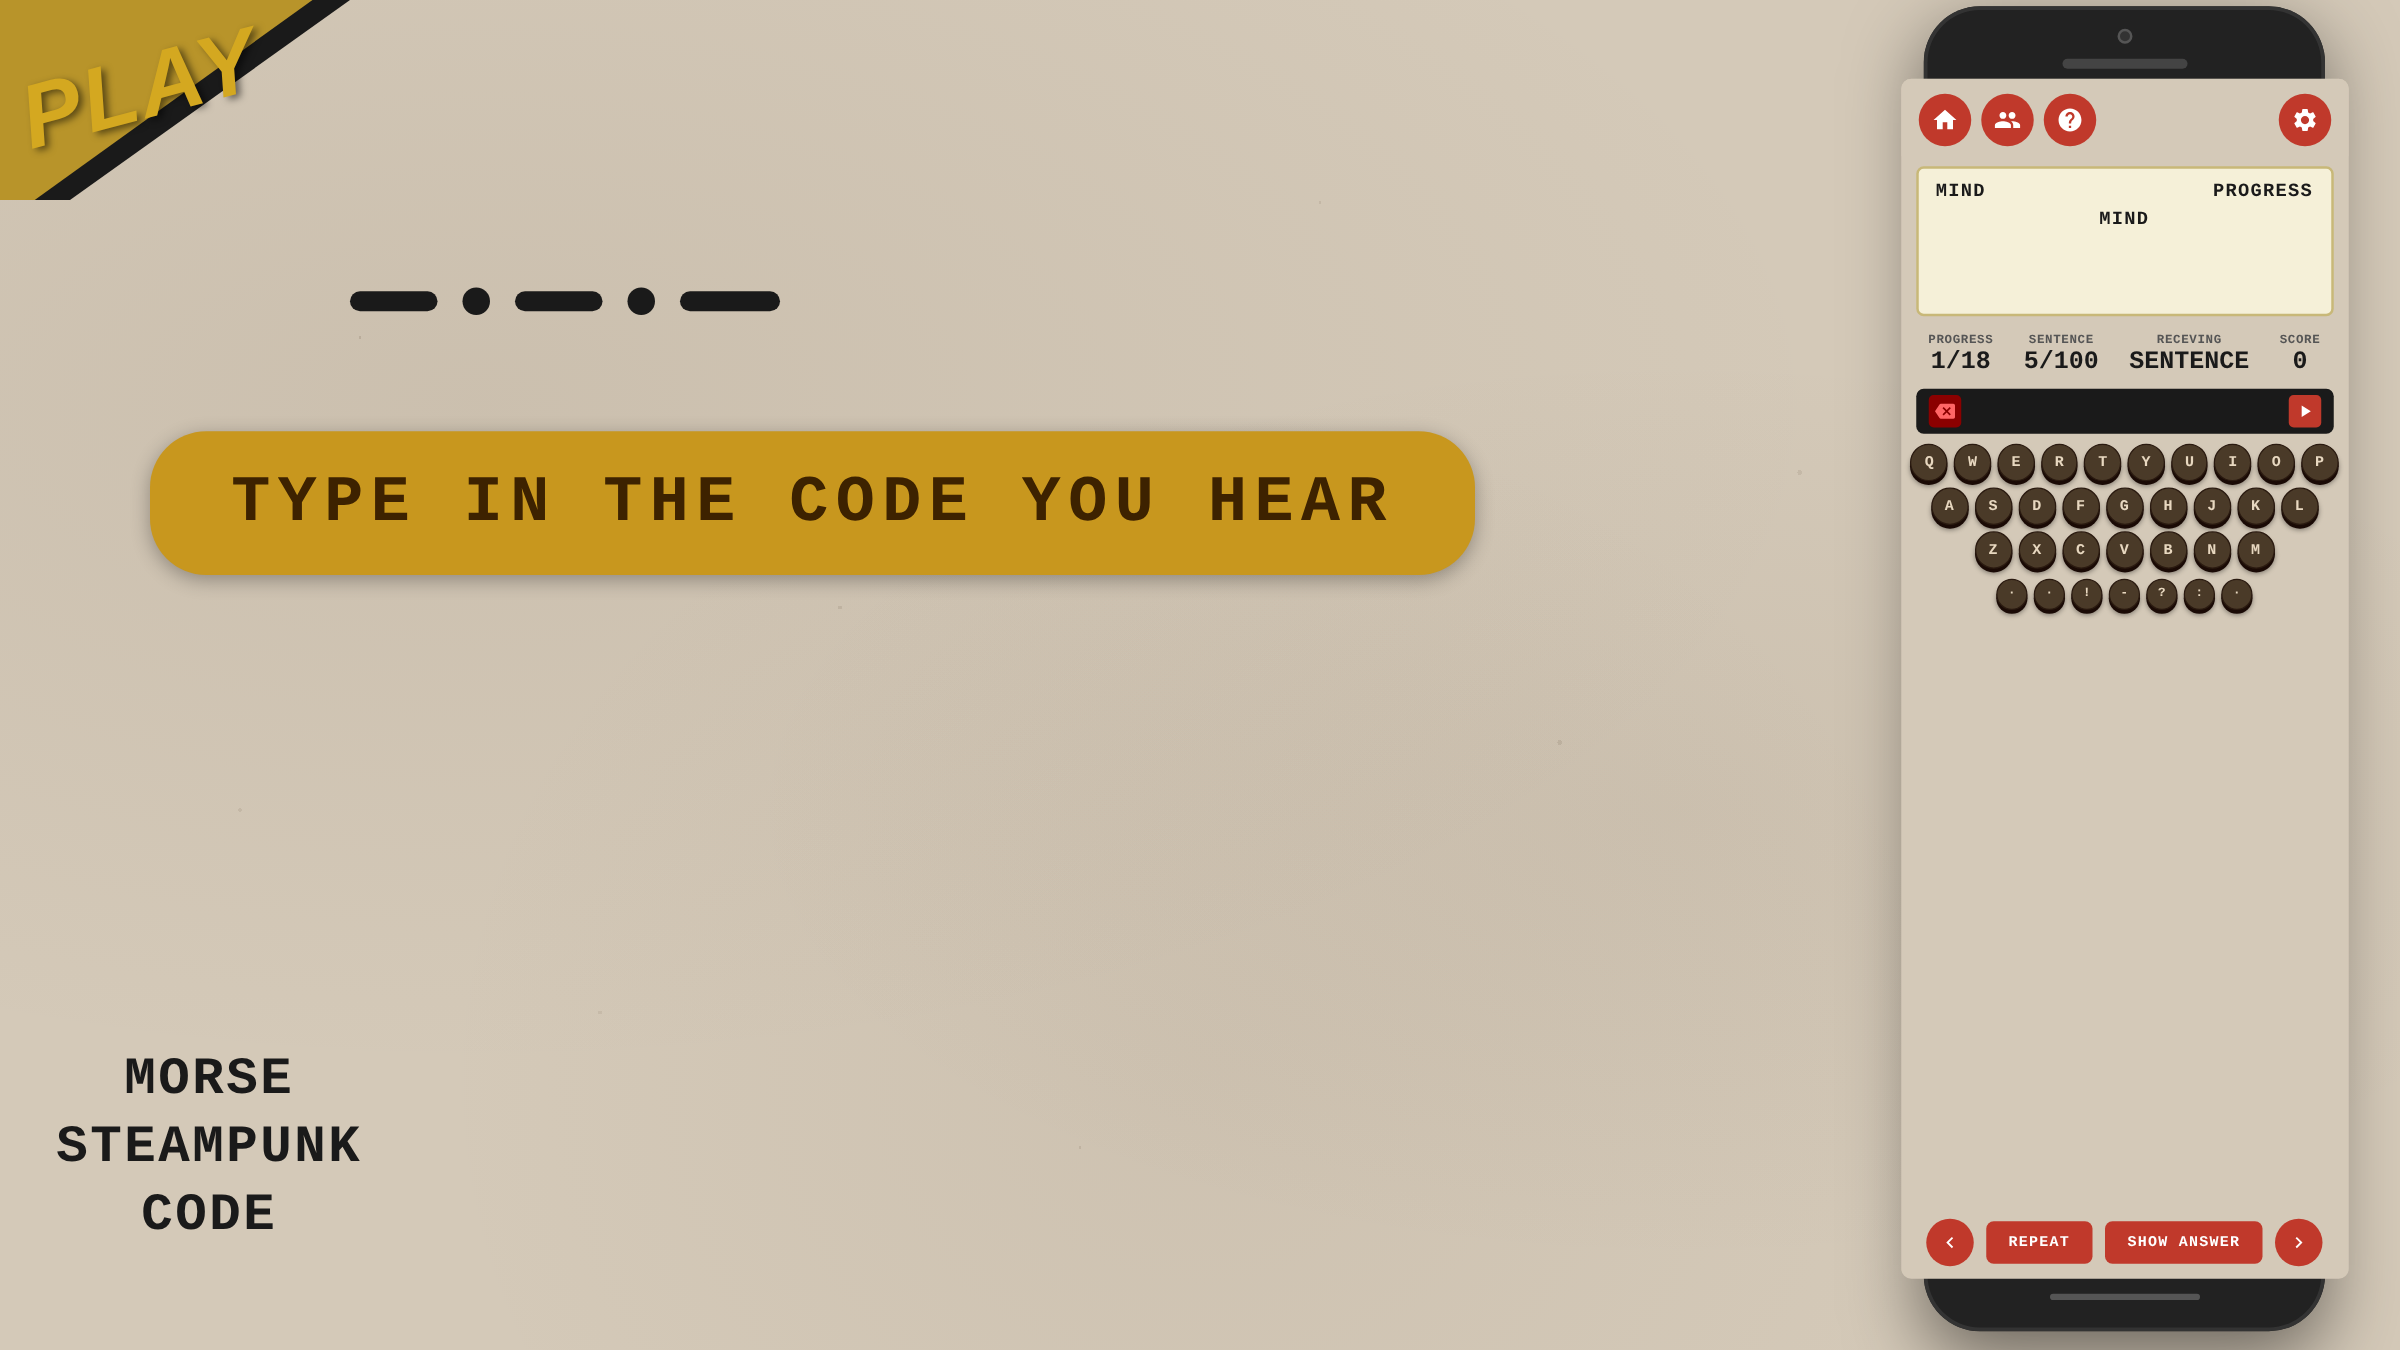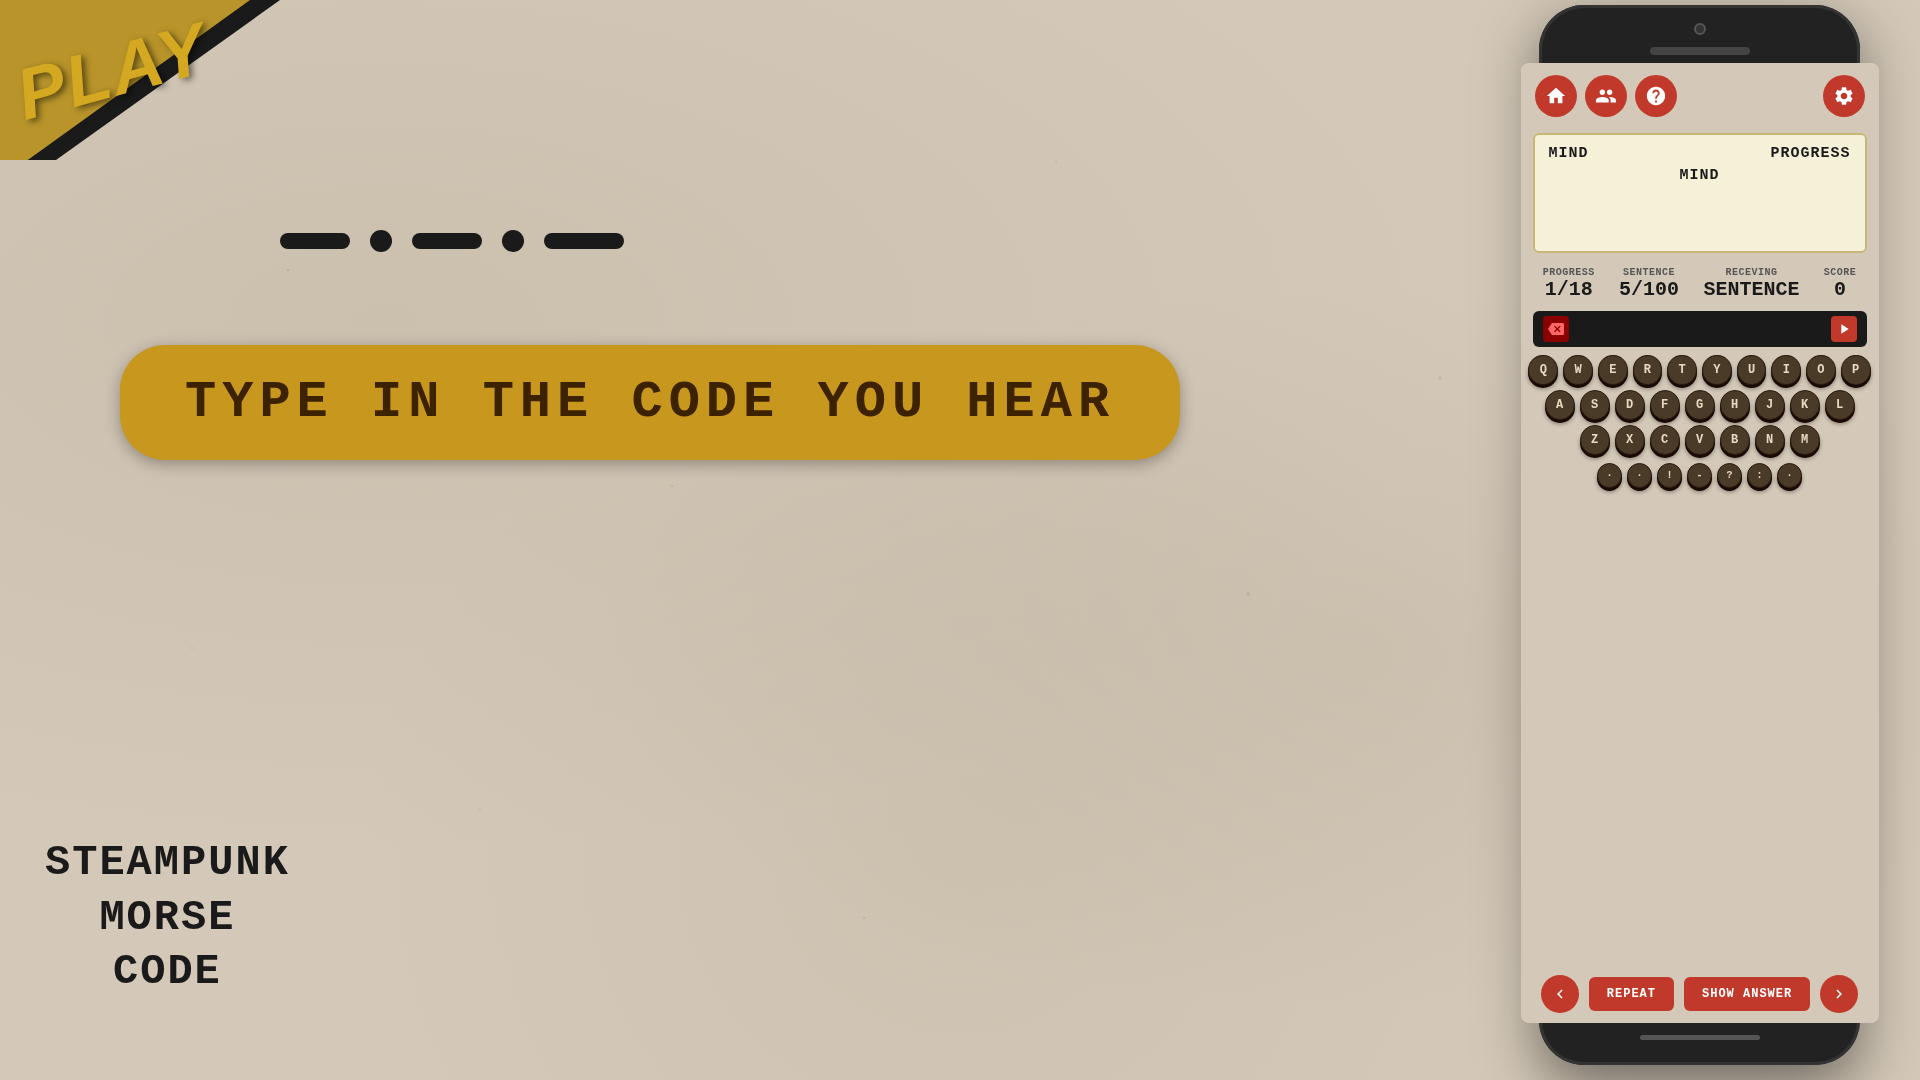--- a/index.html
+++ b/index.html
@@ -430,22 +430,22 @@
   <div class="morse-dash"></div>
   <div class="morse-dot"></div>
   <div class="morse-dash-long"></div>
 </div>
 
 <div class="instruction-banner">
   <span class="instruction-text">TYPE IN THE CODE YOU HEAR</span>
 </div>
 
 <div class="app-title">
+  <div class="app-title-text">MORSE</div>
   <div class="app-title-text">STEAMPUNK</div>
-  <div class="app-title-text">MORSE</div>
   <div class="app-title-text">CODE</div>
 </div>
 
 <div class="phone-frame">
   <div class="phone-camera"></div>
   <div class="phone-speaker"></div>
 
   <div class="phone-screen">
 
     <div class="screen-header">

